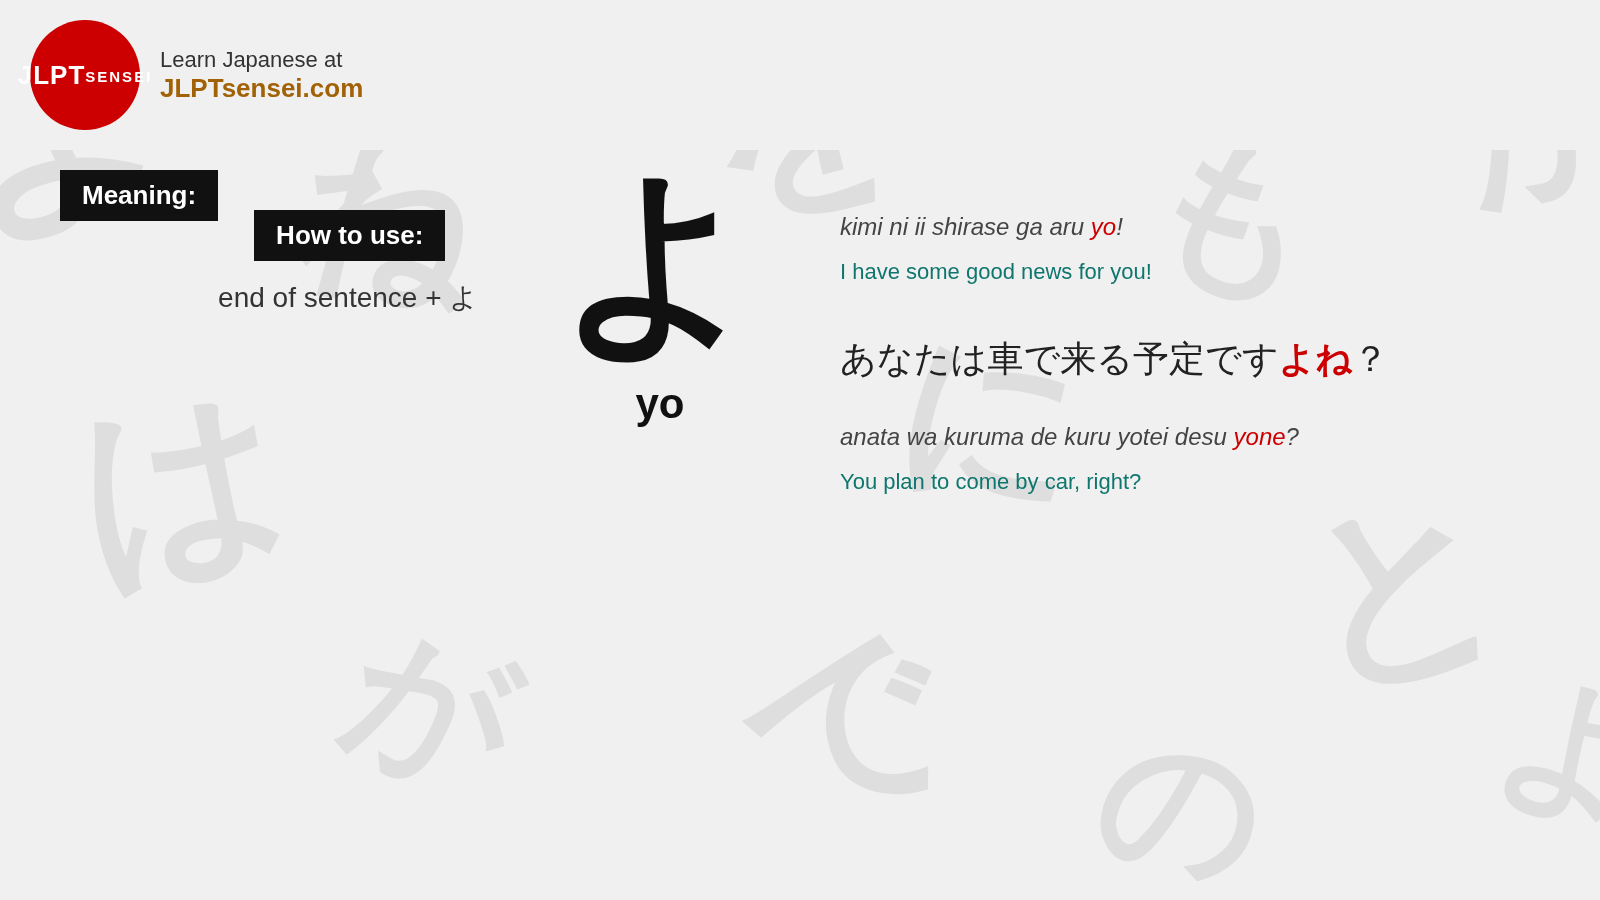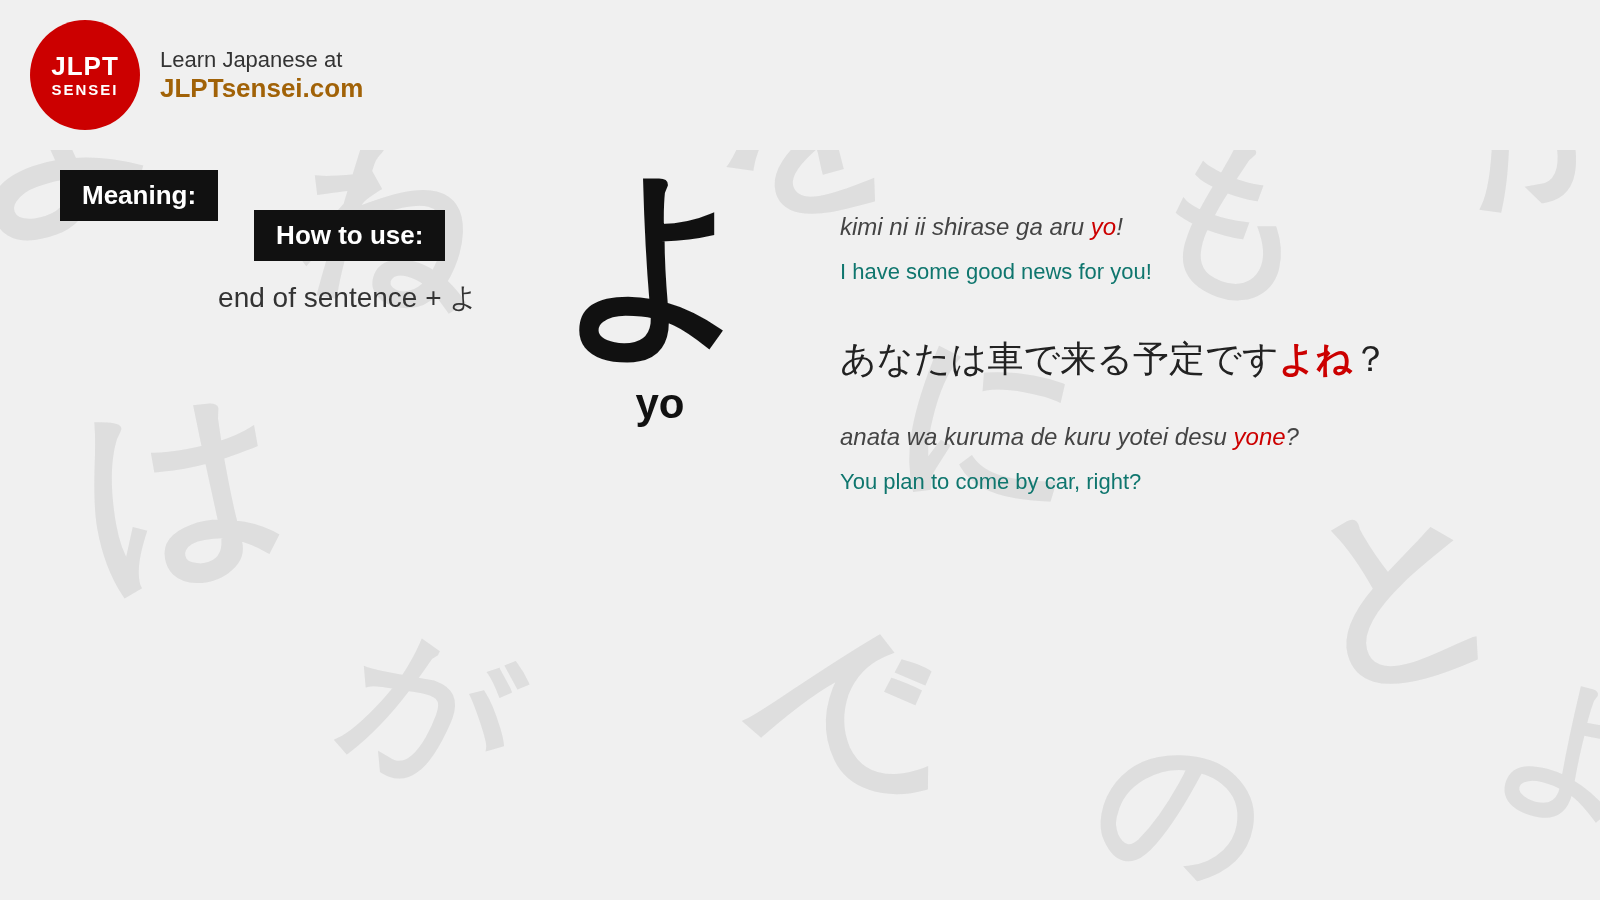--- a/index.html
+++ b/index.html
@@ -60,21 +60,21 @@
       padding: 20px 30px;
       background-color: #f0f0f0;
     }
 
     .logo-circle {
       width: 110px;
       height: 110px;
       background-color: #cc0000;
       border-radius: 50%;
       display: flex;
-      flex-direction: column;
+      flex-direction: row;
       align-items: center;
       justify-content: center;
       flex-shrink: 0;
     }
 
     .logo-jlpt {
       color: white;
       font-size: 26px;
       font-weight: 900;
       letter-spacing: 1px;

